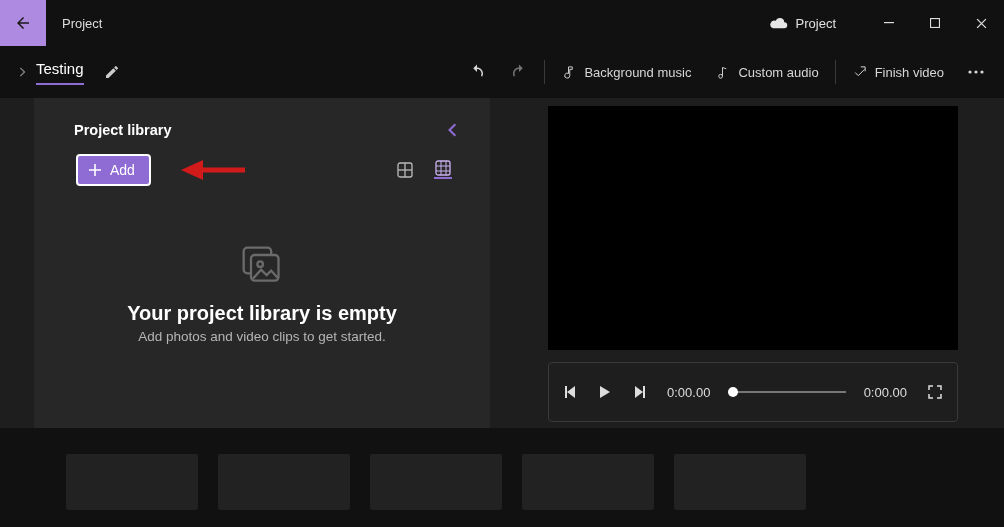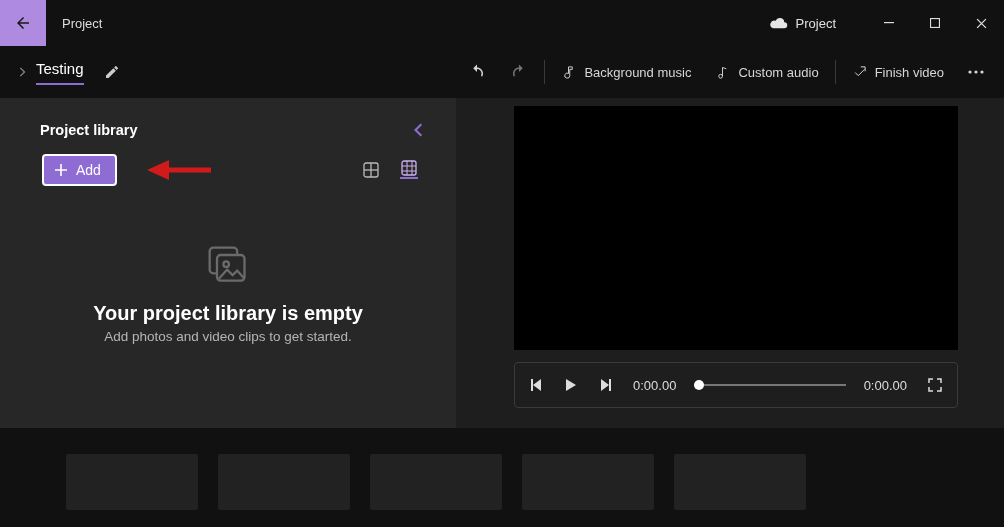--- a/index.html
+++ b/index.html
@@ -14,21 +14,21 @@
 
   .toolbar { height: 52px; background: #111; display: flex; align-items: center; padding: 0 8px; border-bottom: 0; }
   .bc-item { font-size: 15px; color: #bdbdbd; padding: 4px 2px; }
   .bc-sep { color: #777; margin: 0 10px; font-size: 12px; }
   .bc-active { color: #fff; font-size: 15px; padding-bottom: 6px; border-bottom: 2px solid #8f6bd4; }
   .pencil { margin-left: 20px; color: #ccc; }
   .tool-spacer { flex: 1; }
   .tbtn { display: flex; align-items: center; gap: 8px; padding: 6px 10px; font-size: 13px; color: #d6d6d6; margin: 0 2px; justify-content: flex-end; }
   .tdiv { width: 1px; height: 24px; background: #3a3a3a; margin: 0 4px; }
 
-  .main { display: flex; height: 330px; background: #1e1e1e; }
+  .main { display: flex; height: 330px; background: #1e1e1e; padding-left: 34px; }
   .library { width: 456px; background: #272727; display: flex; flex-direction: column; padding: 16px 28px 12px 28px; }
   .lib-head { display: flex; align-items: center; padding: 8px 4px 10px 12px; }
   .lib-title { font-size: 14.5px; font-weight: 600; color: #fff; }
   .lib-head-spacer { flex: 1; }
   .collapse-icon { color: #8f6bd4; font-size: 15px; }
 
   .lib-row2 { display: flex; align-items: center; margin-top: 6px; padding-left:14px;}
   .add-btn {
     display: flex; align-items: center; gap: 8px;
     background: #8f6bd4; border: 2px solid #fff; border-radius: 4px;
@@ -39,21 +39,21 @@
   .view-btn { width: 18px; height: 18px; color: #bbb; margin: 0 10px; display:flex; align-items:center; justify-content:center;}
   .view-btn.active { color: #cbb2f2; padding-bottom: 2px; border-bottom: 2px solid #8f6bd4; }
 
   .empty-state { flex: 1; display: flex; flex-direction: column; align-items: center; justify-content: center; padding-bottom: 14px; }
   .empty-icon { color: #6b6b6b; margin-bottom: 14px; }
   .empty-h { font-size: 20px; font-weight: 600; color: #fff; margin-bottom: 4px; }
   .empty-p { font-size: 13.5px; color: #b5b5b5; }
 
   .preview-area { flex: 1; background: #1e1e1e; display: flex; flex-direction: column; padding: 8px 46px 0 58px; }
   .video-frame { width: 100%; height: 244px; background: #000; }
-  .transport { display: flex; align-items: center; height: 46px; border: 1px solid #3a3a3a; border-radius: 4px; margin-top: 12px; padding: 0 12px; gap: 14px; }
+  .transport { display: flex; align-items: center; height: 60px; border: 1px solid #3a3a3a; border-radius: 4px; margin-top: 12px; padding: 0 12px; gap: 14px; }
   .tp-btn { width: 20px; color: #ddd; display:flex; align-items:center; justify-content:center;}
   .time-txt { font-size: 13px; color: #ddd; margin: 0 4px; }
   .track { flex: 1; height: 2px; background: #777; position: relative; }
   .track-dot { position: absolute; left: 0; top: -4px; width: 10px; height: 10px; background: #fff; border-radius: 50%; }
   .fs-btn { color: #ddd; }
 
   .storyboard { height: 99px; background: #111; display: flex; gap: 20px; padding: 26px 0 0 66px; }
   .sb-slot { width: 132px; height: 56px; background: #222; border-radius: 2px; }
 
   svg { display: block; }

